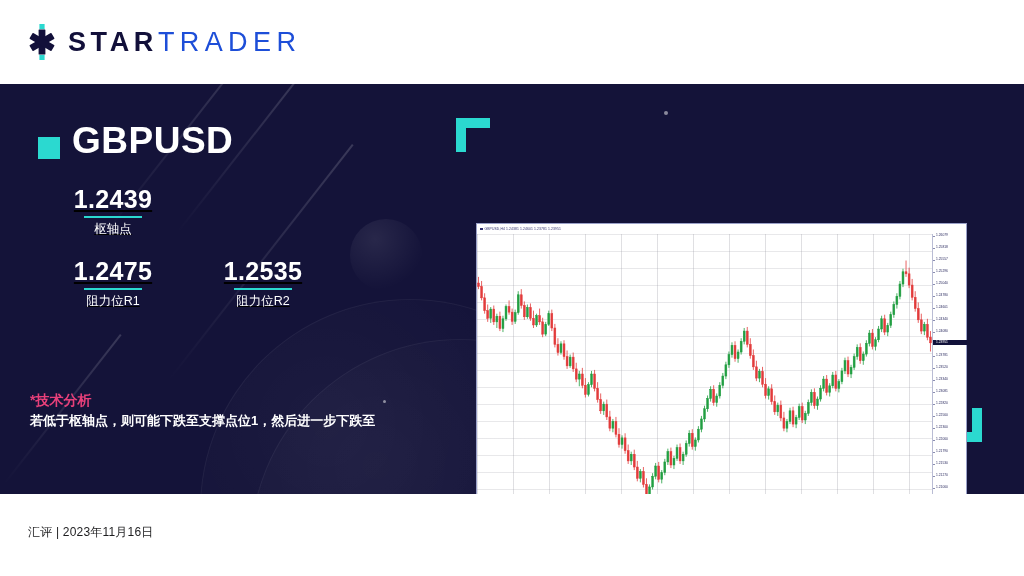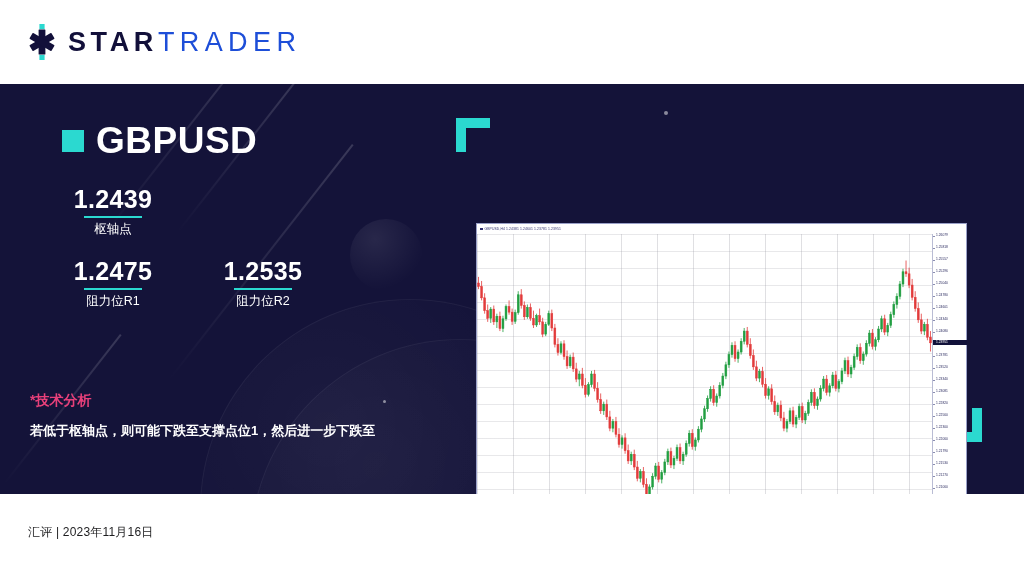--- a/index.html
+++ b/index.html
@@ -40,40 +40,40 @@
   }
   .swoosh {
     border-radius:50%;
     border:1px solid rgba(255,255,255,0.05);
     background:radial-gradient(ellipse at 30% 30%, rgba(255,255,255,0.035), rgba(255,255,255,0) 60%);
   }
   .dot { border-radius:50%; background:rgba(255,255,255,0.5); }
 
   
   #left-panel { position:absolute; left:38px; top:38px; width:400px; }
-  #pair-title-row { display:flex; align-items:center;margin-left:24px; }
+  #pair-title-row { display:flex; align-items:flex-end; }
   #pair-square { width:22px; height:22px; background:#2BD9D0; margin-right:12px; }
   #pair-name {
     color:#ffffff; font-size:37px; font-weight:700; letter-spacing:0.5px; line-height:1;
   }
 
   #levels { margin-top:26px; width:300px; }
-  .level-row { display:flex; }
+  .level-row { display:flex;text-decoration:underline; }
   .level-cell { width:150px; text-align:center; padding-bottom:6px; }
   .level-val {
     color:#ffffff; font-size:25px; font-weight:700; line-height:1.12; letter-spacing:0.3px;
   }
   .level-rule {
     width:58px; height:2px; background:#2BD9D0; margin:3px auto 4px auto;
   }
   .level-lbl { color:#ffffff; font-size:12.5px; line-height:1.2; }
 
   
   #analysis { position:absolute; left:30px; top:308px; width:372px; }
-  #analysis-title { color:#e8407a; font-size:14px; font-weight:700; margin-bottom:11px; }
+  #analysis-title { color:#e8407a; font-size:14px; font-weight:700; margin-bottom:1px; }
   #analysis-body { color:#ffffff; font-size:13px; font-weight:700; line-height:1.52; }
 
   
   #chart-zone { position:absolute; left:440px; top:20px; width:572px; height:372px; }
   .bracket { position:absolute; }
   .bracket i { position:absolute; background:#2BD9D0; display:block; }
   #bracket-tl { left:16px; top:14px; width:34px; height:34px; }
   #bracket-tl .h { left:0; top:0; width:34px; height:10px; }
   #bracket-tl .v { left:0; top:0; width:10px; height:34px; }
   #bracket-br { left:508px; top:304px; width:34px; height:34px; }

